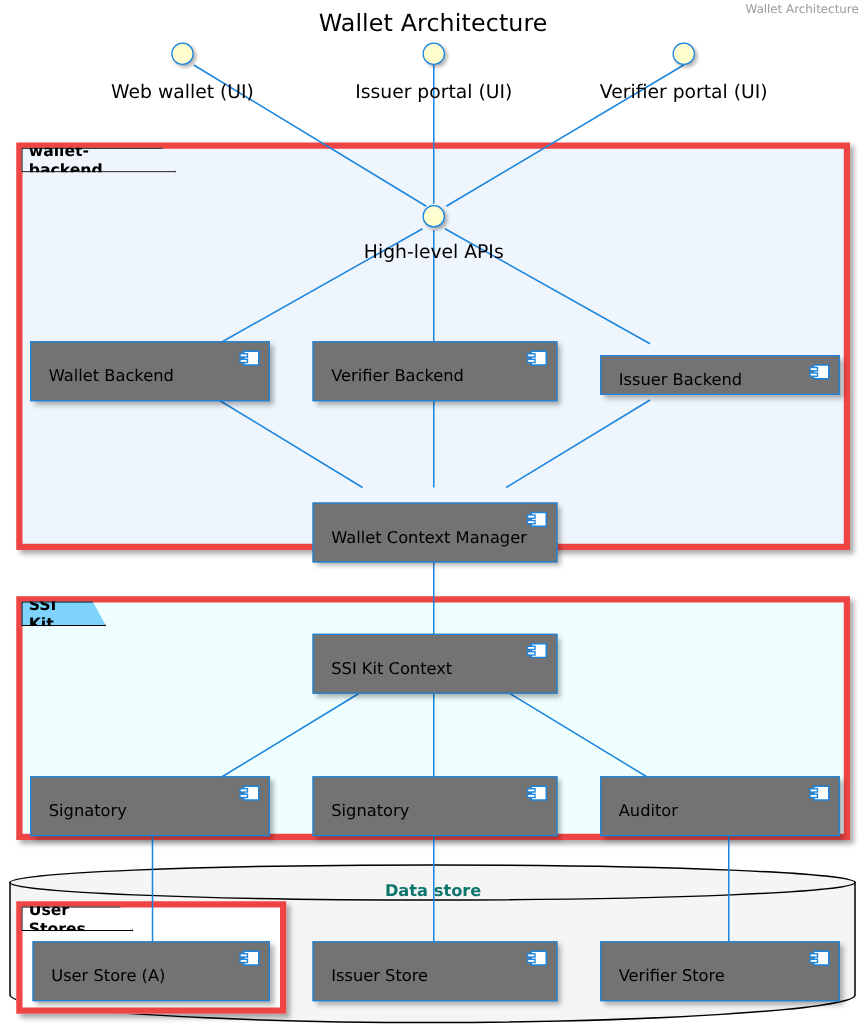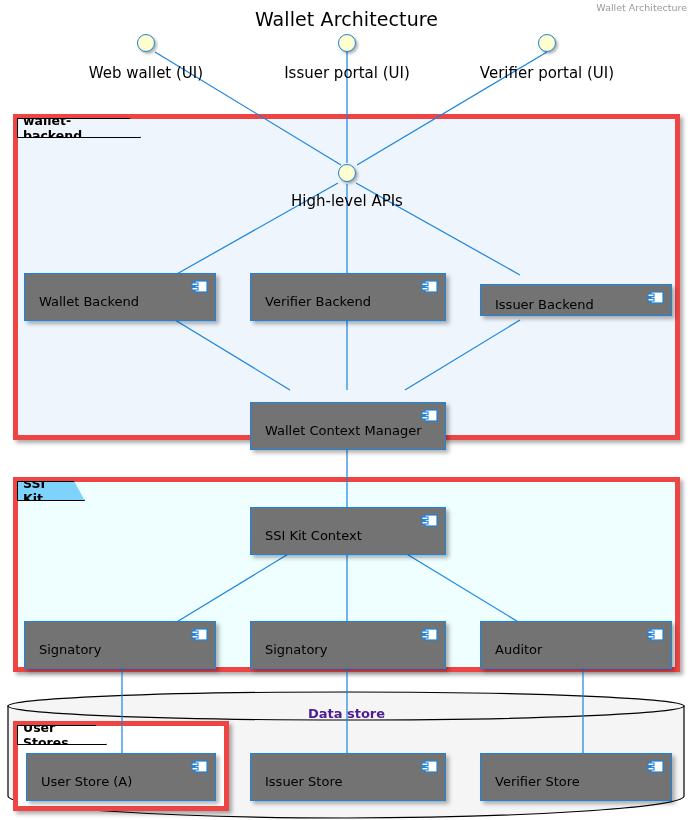--- a/index.html
+++ b/index.html
@@ -111,21 +111,21 @@
 
   
   #database-shape {
     position: absolute;
     pointer-events: none;
   }
   #database-label {
     position: absolute;
     font-size: 13px;
     font-weight: bold;
-    color: #4c1d95;
+    color: #0f766e;
     white-space: nowrap;
   }
 </style>
 </head>
 <body>
 
 <div id="canvas">
 
   <div id="diagram-title">Wallet Architecture</div>
   <div id="watermark">Wallet Architecture</div>

